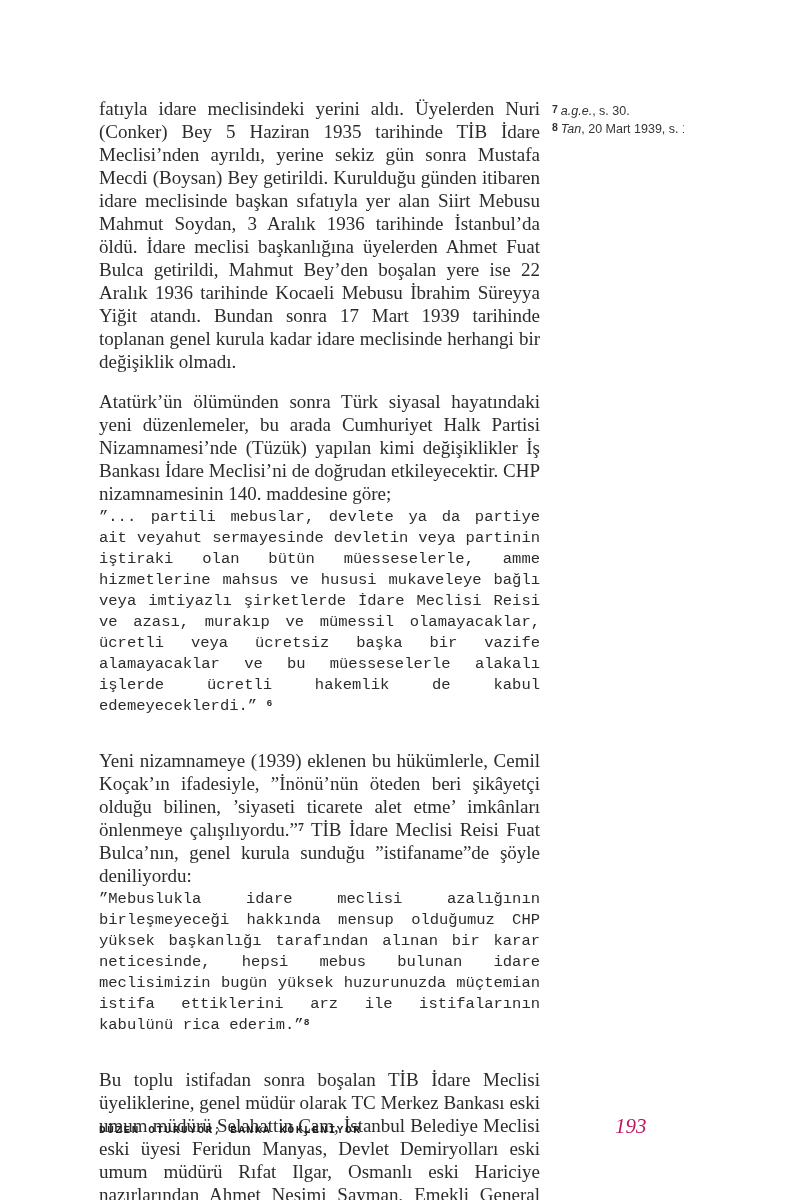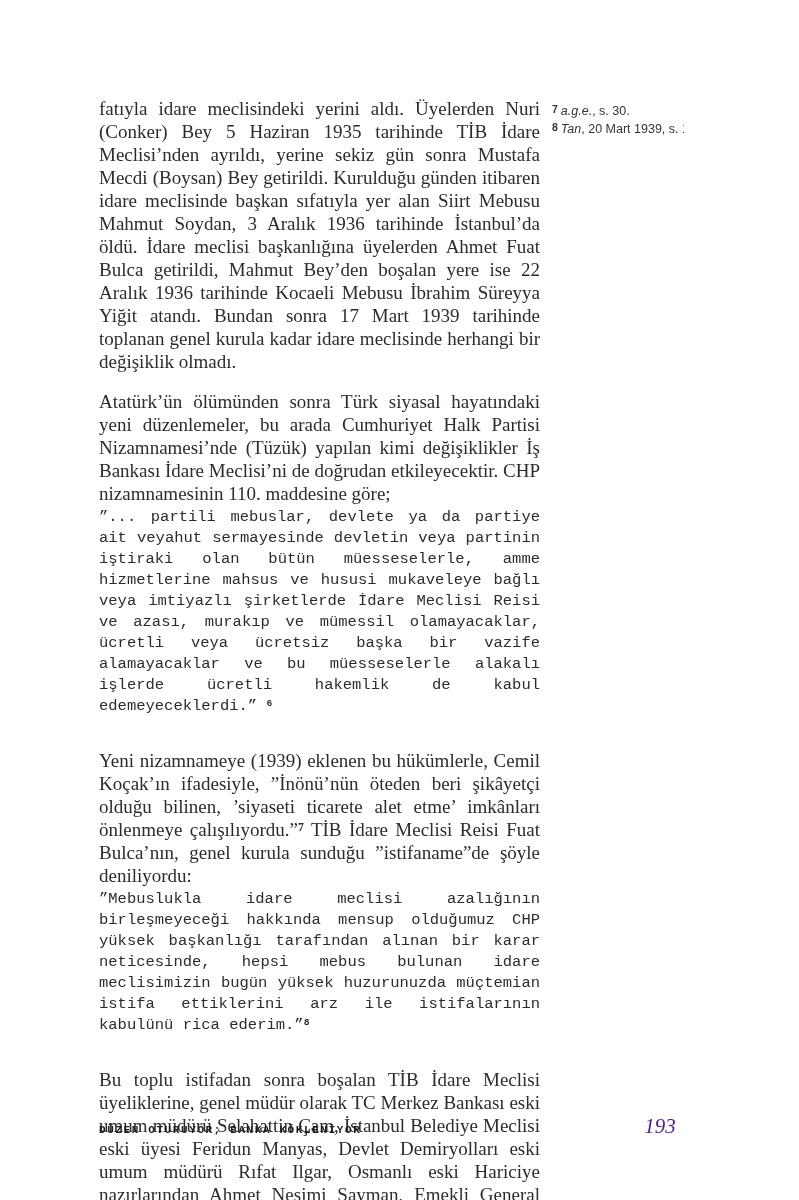--- a/index.html
+++ b/index.html
@@ -80,35 +80,35 @@
     letter-spacing: 1.6px;
     color: #1e1e1e;
     white-space: nowrap;
     text-align: right;
   }
   .page-number {
     position: absolute;
     left: 615px;
     top: 1114px;
     width: 90px;
-    text-align: center;
+    text-align: left;
     font-family: "Liberation Serif", "DejaVu Serif", serif;
     font-style: italic;
     font-size: 21px;
-    color: #4c1d95;
+    color: #be185d;
   }
 </style>
 </head>
 <body>
 
 <div class="page">
 
   <main class="main-col">
       <p class="body"><span>fatıyla idare meclisindeki yerini aldı. Üyelerden Nuri (Conker) Bey 5 Haziran 1935 tarihinde TİB İdare Meclisi’nden ayrıldı, yerine sekiz gün sonra Mustafa Mecdi (Boysan) Bey getirildi. Kurulduğu günden itibaren idare meclisinde başkan sıfatıyla yer alan Siirt Mebusu Mahmut Soydan, 3 Aralık 1936 tarihinde İstanbul’da öldü. İdare meclisi başkanlığına üyelerden Ahmet Fuat Bulca getirildi, Mahmut Bey’den boşalan yere ise 22 Aralık 1936 tarihinde Kocaeli Mebusu İbrahim Süreyya Yiğit atandı. Bundan sonra 17 Mart 1939 tarihinde toplanan genel kurula kadar idare meclisinde herhangi bir değişiklik olmadı.</span></p>
-      <p class="body"><span>Atatürk’ün ölümünden sonra Türk siyasal hayatındaki yeni düzenlemeler, bu arada Cumhuriyet Halk Partisi Nizamnamesi’nde (Tüzük) yapılan kimi değişiklikler İş Bankası İdare Meclisi’ni de doğrudan etkileyecektir. CHP nizamnamesinin 110. maddesine göre;</span></p>
+      <p class="body"><span>Atatürk’ün ölümünden sonra Türk siyasal hayatındaki yeni düzenlemeler, bu arada Cumhuriyet Halk Partisi Nizamnamesi’nde (Tüzük) yapılan kimi değişiklikler İş Bankası İdare Meclisi’ni de doğrudan etkileyecektir. CHP nizamnamesinin 140. maddesine göre;</span></p>
       <p class="quote"><span>”... partili mebuslar, devlete ya da partiye ait veyahut sermayesinde devletin veya partinin iştiraki olan bütün müesseselerle, amme hizmetlerine mahsus ve hususi mukaveleye bağlı veya imtiyazlı şirketlerde İdare Meclisi Reisi ve azası, murakıp ve mümessil olamayacaklar, ücretli veya ücretsiz başka bir vazife alamayacaklar ve bu müesseselerle alakalı işlerde ücretli hakemlik de kabul edemeyeceklerdi.” </span><sup>6</sup></p>
       <p class="body"><span>Yeni nizamnameye (1939) eklenen bu hükümlerle, Cemil Koçak’ın ifadesiyle, ”İnönü’nün öteden beri şikâyetçi olduğu bilinen, ’siyaseti ticarete alet etme’ imkânları önlenmeye çalışılıyordu.”</span><sup>7</sup><span> TİB İdare Meclisi Reisi Fuat Bulca’nın, genel kurula sunduğu ”istifaname”de şöyle deniliyordu:</span></p>
       <p class="quote"><span>”Mebuslukla idare meclisi azalığının birleşmeyeceği hakkında mensup olduğumuz CHP yüksek başkanlığı tarafından alınan bir karar neticesinde, hepsi mebus bulunan idare meclisimizin bugün yüksek huzurunuzda müçtemian istifa ettiklerini arz ile istifalarının kabulünü rica ederim.”</span><sup>8</sup></p>
       <p class="body cont"><span>Bu toplu istifadan sonra boşalan TİB İdare Meclisi üyeliklerine, genel müdür olarak TC Merkez Bankası eski umum müdürü Selahattin Çam, İstanbul Belediye Meclisi eski üyesi Feridun Manyas, Devlet Demiryolları eski umum müdürü Rıfat Ilgar, Osmanlı eski Hariciye nazırlarından Ahmet Nesimi Sayman, Emekli General Kemal</span></p>
     </main>
 
   <aside class="side-col">
       <p class="footnote"><sup class="fn-marker">7</sup><em>a.g.e.</em><span>, s. 30.</span></p>
       <p class="footnote"><sup class="fn-marker">8</sup><em>Tan</em><span>, 20 Mart 1939, s. 10.</span></p>
     </aside>

